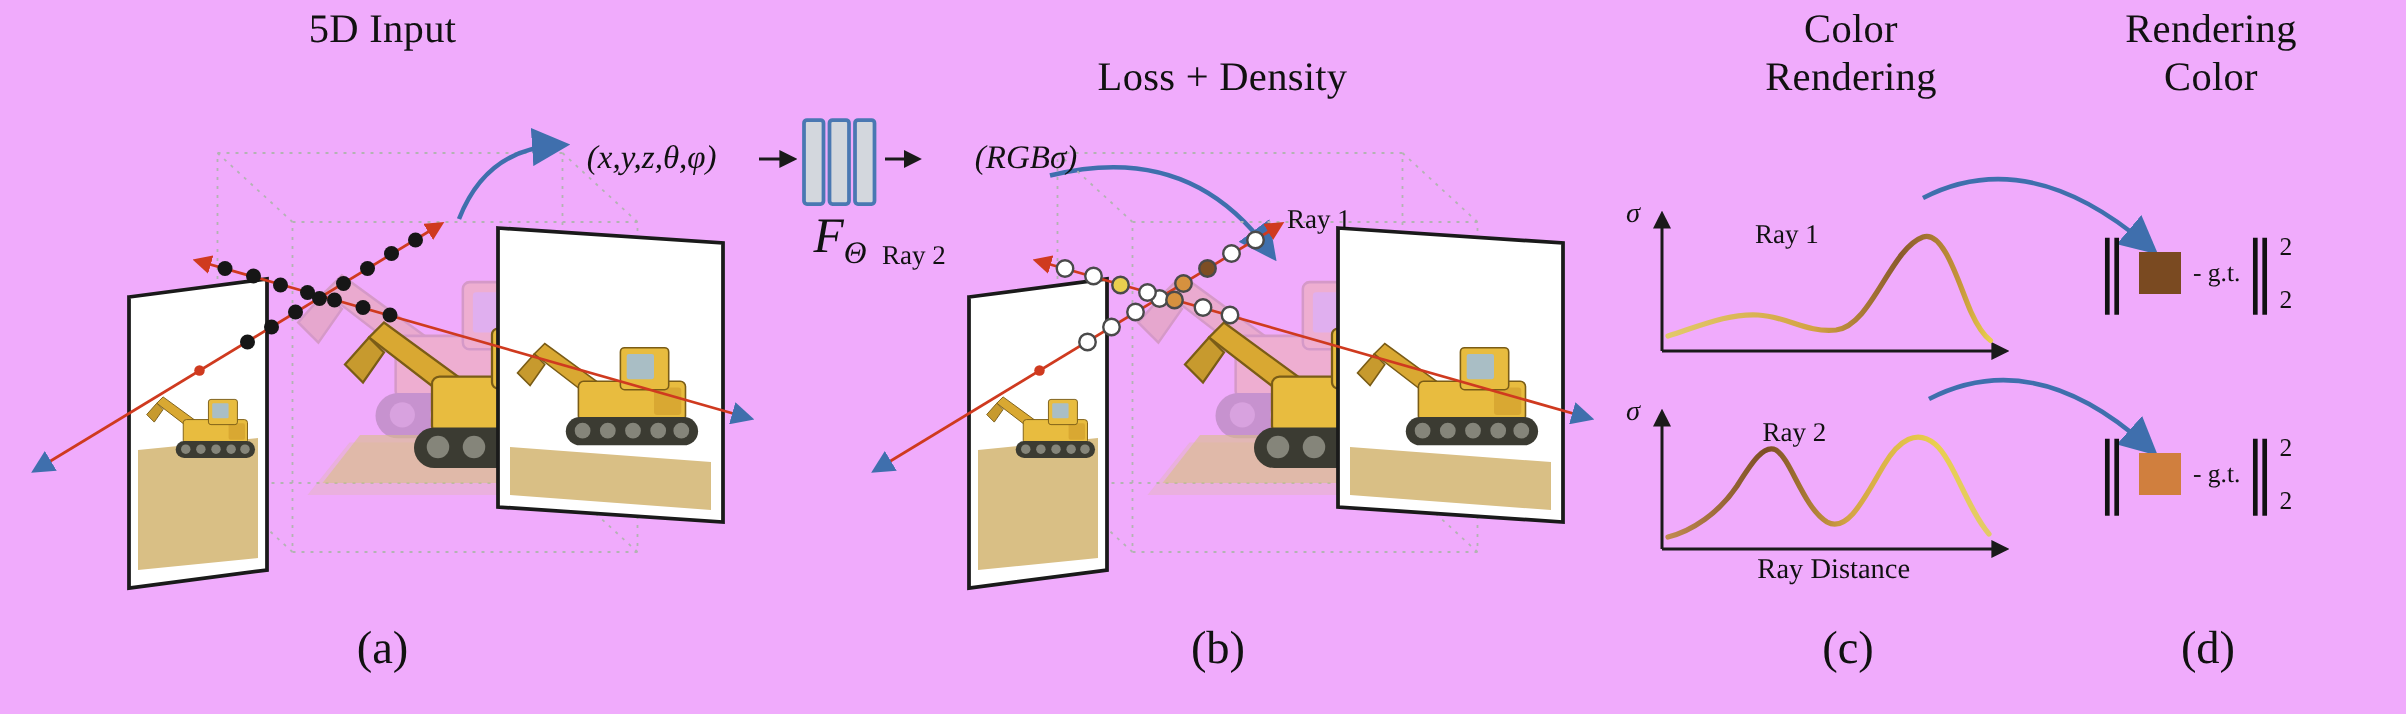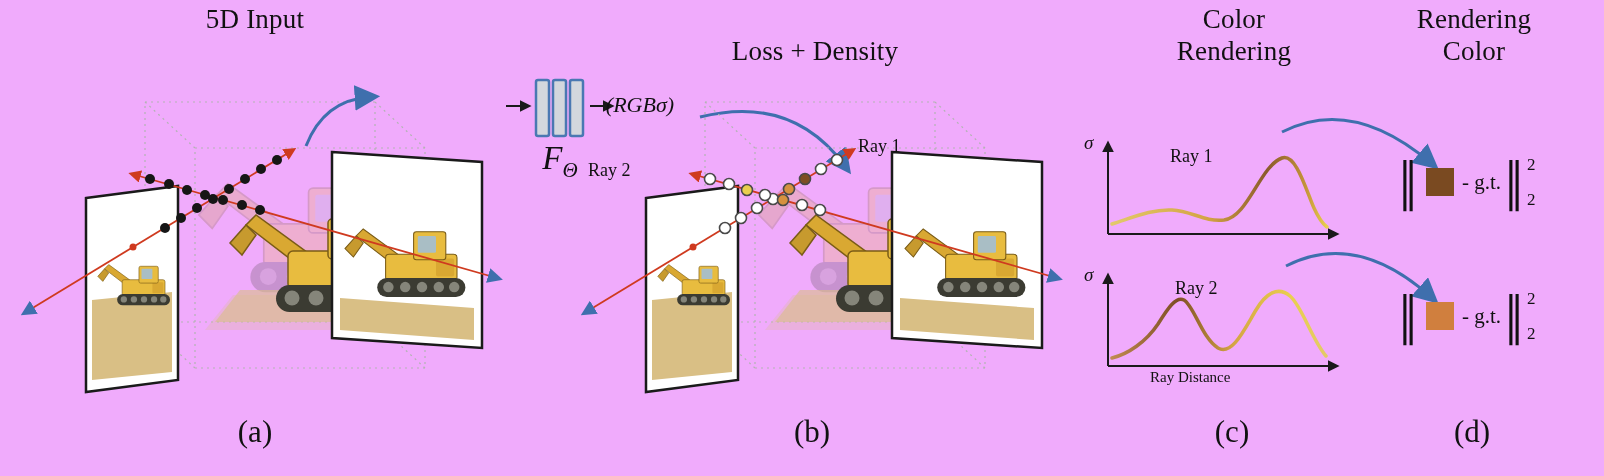--- a/index.html
+++ b/index.html
@@ -6,27 +6,27 @@
   body { background:#ffffff; font-family:"Liberation Serif", serif; color:#111; }
   .fig { position:relative; width:1604px; height:476px; background:#f0abfc; overflow:hidden; }
   .layer { position:absolute; left:0; top:0; }
   .t { position:absolute; }
   .title { font-size:27px; text-align:center; letter-spacing:.2px; }
   .caption { font-size:31px; text-align:center; }
   .math { font-style:italic; font-size:22px; text-align:center; white-space:nowrap; }
   .fnet { font-size:33px; font-style:italic; text-align:center; }
   .fnet sub { font-size:21px; }
   .lbl { font-size:18px; text-align:left; white-space:nowrap; }
-  .lbl-s { font-size:15px; text-align:left; white-space:nowrap; }
+  .lbl-s { font-size:19px; text-align:center; white-space:nowrap; }
   .sigma { font-size:19px; font-style:italic; }
   .loss-row { position:absolute; display:flex; align-items:center; height:52px; }
   .nbar { font-size:40px; line-height:40px; display:inline-block; transform:scaleY(1.3);
           font-family:"DejaVu Sans", sans-serif; }
   .swatch { margin:0 7px; }
-  .gt { font-size:21px; margin-right:3px; white-space:nowrap; }
+  .gt { font-size:17px; margin-right:3px; white-space:nowrap; }
   .supsub { display:flex; flex-direction:column; justify-content:space-between;
             height:52px; font-size:17px; line-height:17px; margin-left:3px; }
 </style>
 </head>
 <body>
 
 <div class="fig">
 
   <svg class="layer" width="1604" height="476" viewBox="0 0 1604 476">
     <defs>
@@ -192,22 +192,23 @@
     <path d="M 1286,266 Q 1356,230 1431,297" fill="none" stroke="#3f6fad" stroke-width="3" marker-end="url(#mblue)"></path>
   </svg>
 
   <div class="t title" style="left:85px;  top:4px;  width:340px;">5D Input</div>
   <div class="t title" style="left:665px; top:36px; width:300px;">Loss + Density</div>
   <div class="t title" style="left:1134px;top:4px;  width:200px;">Color</div>
   <div class="t title" style="left:1134px;top:36px; width:200px;">Rendering</div>
   <div class="t title" style="left:1374px;top:4px;  width:200px;">Rendering</div>
   <div class="t title" style="left:1374px;top:36px; width:200px;">Color</div>
 
+  <div class="t math" style="left:362px; top:92px; width:145px;">(x,y,z,θ,φ)</div>
   <div class="t fnet" style="left:512px; top:140px; width:96px;"><span>F</span><sub>Θ</sub></div>
-  <div class="t math" style="left:585px; top:92px; width:110px;">(RGBσ)</div>
+  <div class="t math" style="left:629px; top:92px; width:110px;">(RGBσ)</div>
 
   <div class="t lbl" style="left:588px; top:160px; width:70px;">Ray 2</div>
   <div class="t lbl" style="left:858px; top:136px; width:70px;">Ray 1</div>
 
   <div class="t sigma" style="left:1084px; top:132px;">σ</div>
   <div class="t lbl" style="left:1170px; top:146px; width:80px;">Ray 1</div>
   <div class="t sigma" style="left:1084px; top:264px;">σ</div>
   <div class="t lbl" style="left:1175px; top:278px; width:80px;">Ray 2</div>
   <div class="t lbl-s" style="left:1150px; top:369px; width:145px;">Ray Distance</div>
 

